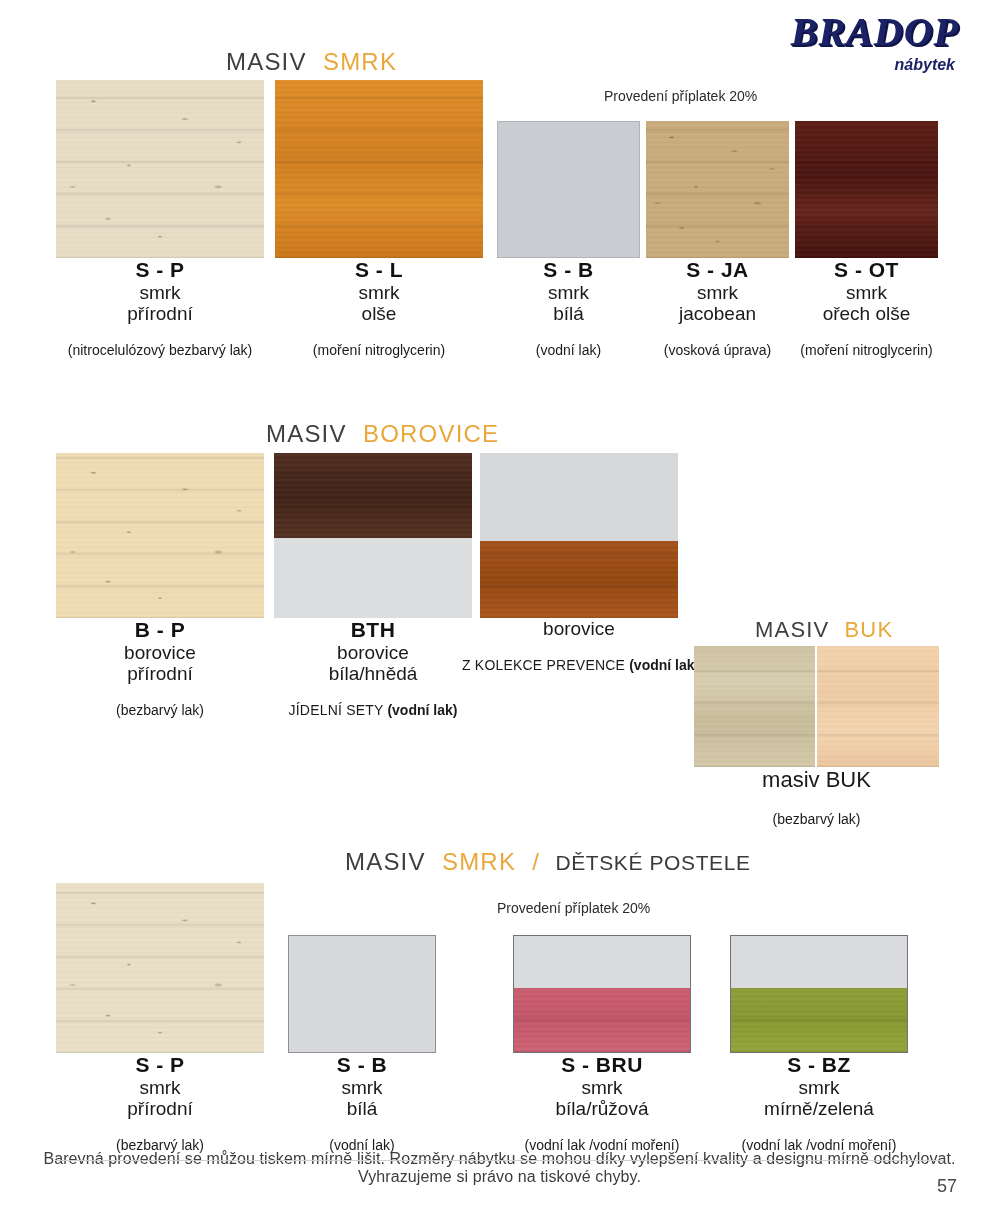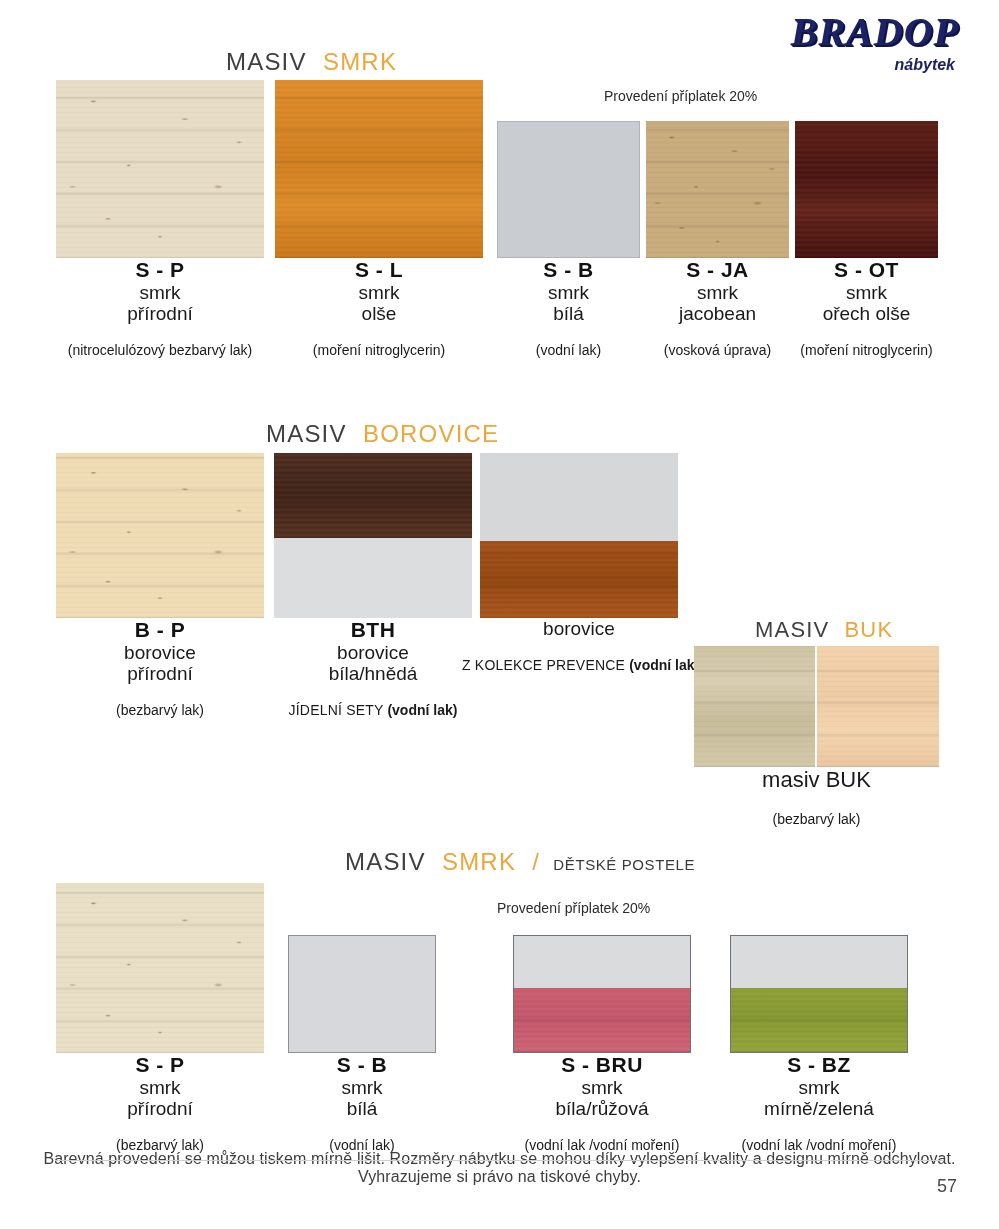--- a/index.html
+++ b/index.html
@@ -30,21 +30,21 @@
 
   
   .sec-title {
     position:absolute;
     font-size: 24px; letter-spacing: 1.2px;
     white-space: nowrap;
     font-weight: 400;
   }
   .sec-title .dark { color:#404040; }
   .sec-title .amber { color:#e9a73c; }
-  .sec-title .small-caps { font-size: 15px; letter-spacing: 0.6px; color:#3a3a3a; }
+  .sec-title .small-caps { font-size: 21px; letter-spacing: 0.6px; color:#3a3a3a; }
 
   .surcharge {
     position:absolute;
     font-size: 14px; color:#2b2b2b; white-space:nowrap; font-weight:400;
   }
 
   
   .swatch { position:absolute; overflow:hidden; }
   .swatch .half { position:absolute; left:0; right:0; }
 

